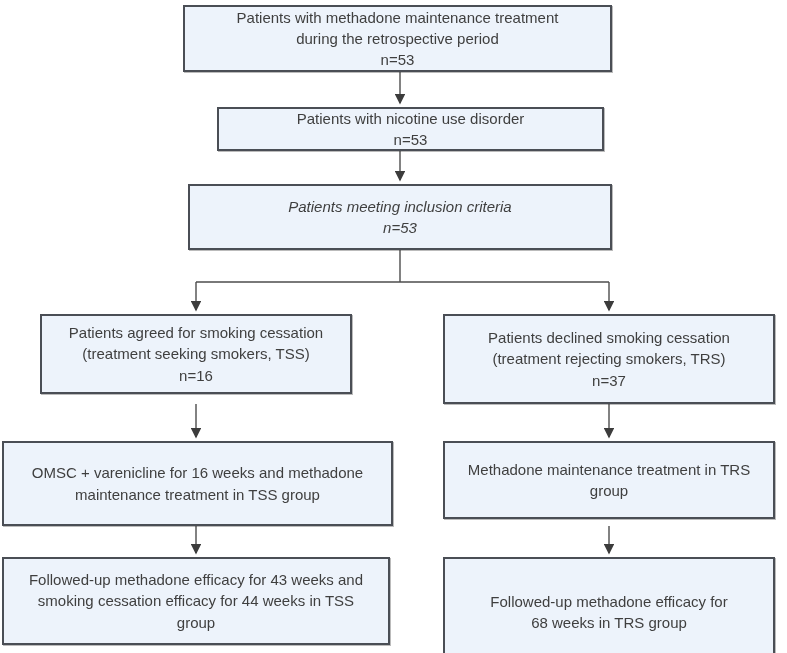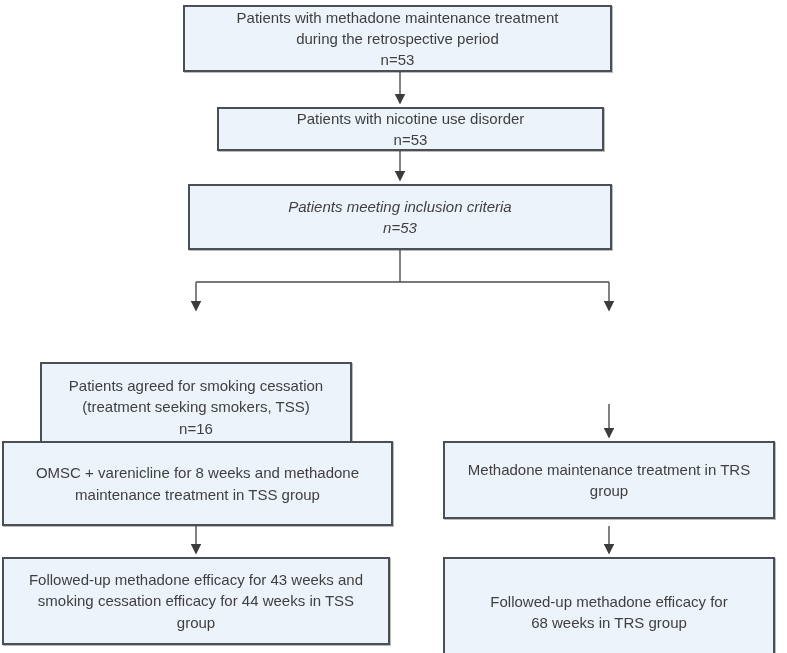--- a/index.html
+++ b/index.html
@@ -36,21 +36,21 @@
     color: var(--text-color, #3f3f3f);
     font-size: 15px;
     line-height: 1.42;
     white-space: pre-line;
     padding: 2px 8px;
   }
   
   #n-total        { left: 183px; top:   5px; width: 429px; height: 67px; }
   #n-nicotine     { left: 217px; top: 107px; width: 387px; height: 44px; }
   #n-inclusion    { left: 188px; top: 184px; width: 424px; height: 66px; font-style: italic; }
-  #n-tss          { left:  40px; top: 314px; width: 312px; height: 90px; margin-top: 48px; }
+  #n-tss          { left:  40px; top: 314px; width: 312px; height: 80px; }
   #n-trs          { left: 443px; top: 314px; width: 332px; height: 90px; }
   #n-tss-treat    { left:   2px; top: 441px; width: 391px; height: 85px; }
   #n-trs-treat    { left: 443px; top: 441px; width: 332px; height: 78px; }
   #n-tss-followup { left:   2px; top: 557px; width: 388px; height: 88px; }
   #n-trs-followup { left: 443px; top: 557px; width: 332px; height: 110px; }
 </style>
 </head>
 <body>
 
 <div id="canvas" style="--bg: #ffffff; --node-fill: #edf3fb; --node-border: #4a4e55; --text-color: #3f3f3f;">
@@ -81,22 +81,25 @@
   <div class="node" id="n-nicotine">Patients with nicotine use disorder
 n=53</div>
 
   <div class="node" id="n-inclusion">Patients meeting inclusion criteria
 n=53</div>
 
   <div class="node" id="n-tss">Patients agreed for smoking cessation
 (treatment seeking smokers, TSS)
 n=16</div>
 
+  <div class="node" id="n-trs">Patients declined smoking cessation
+(treatment rejecting smokers, TRS)
+n=37</div>
 
-  <div class="node" id="n-tss-treat">OMSC + varenicline for 8 weeks and methadone
+  <div class="node" id="n-tss-treat">OMSC + varenicline for 16 weeks and methadone
 maintenance treatment in TSS group</div>
 
   <div class="node" id="n-trs-treat">Methadone maintenance treatment in TRS
 group</div>
 
   <div class="node" id="n-tss-followup">Followed-up methadone efficacy for 43 weeks and
 smoking cessation efficacy for 44 weeks in TSS
 group</div>
 
   <div class="node" id="n-trs-followup">Followed-up methadone efficacy for

